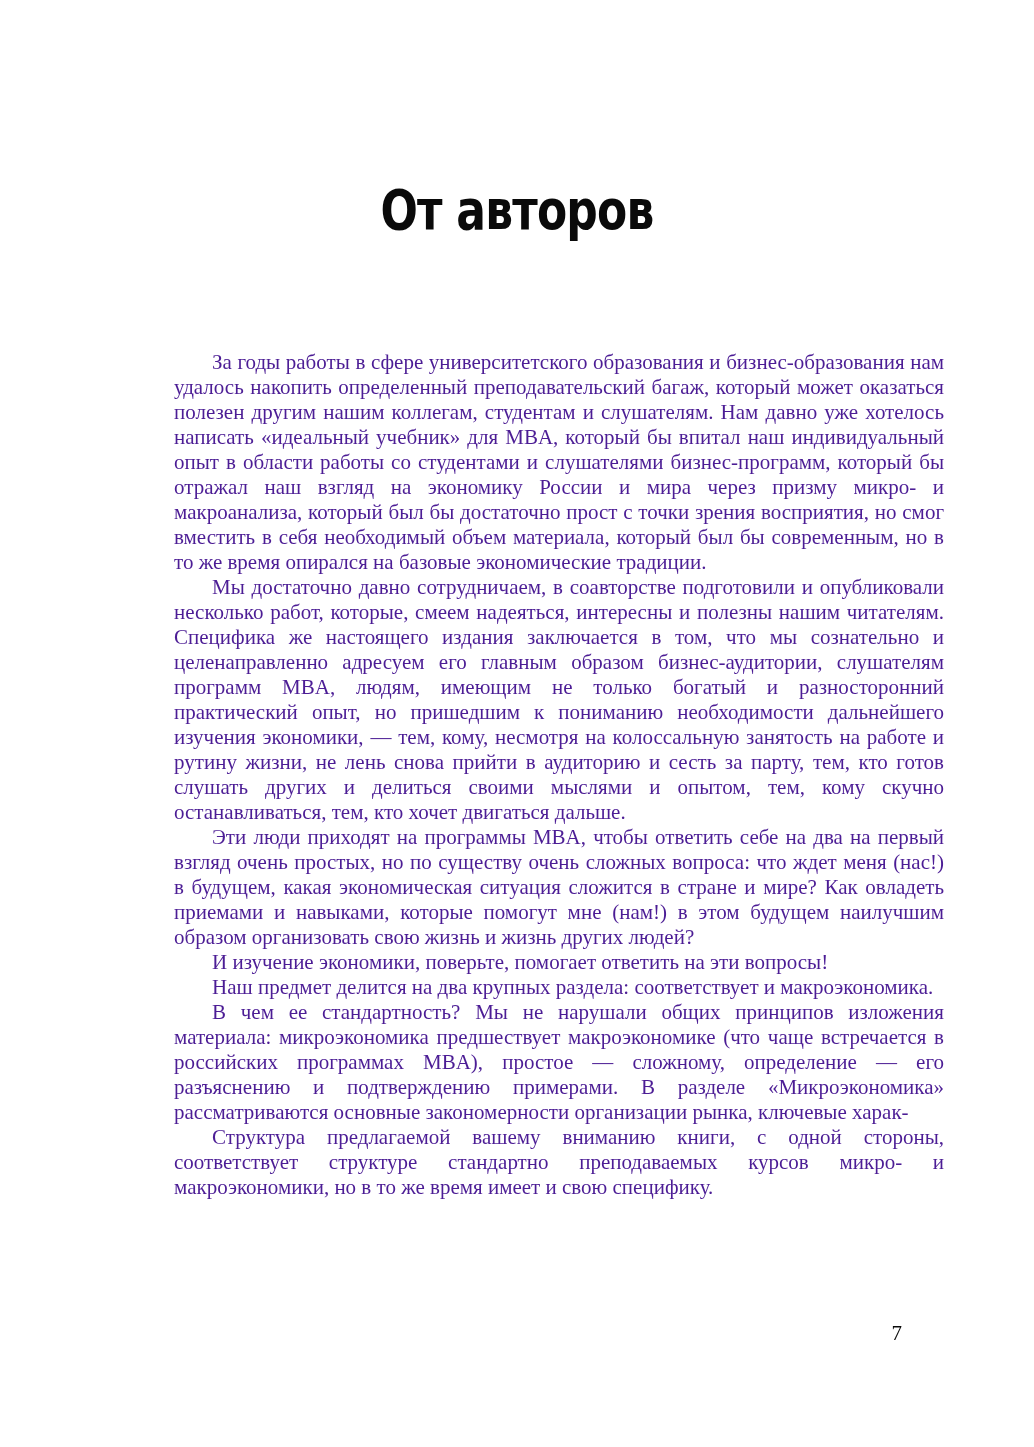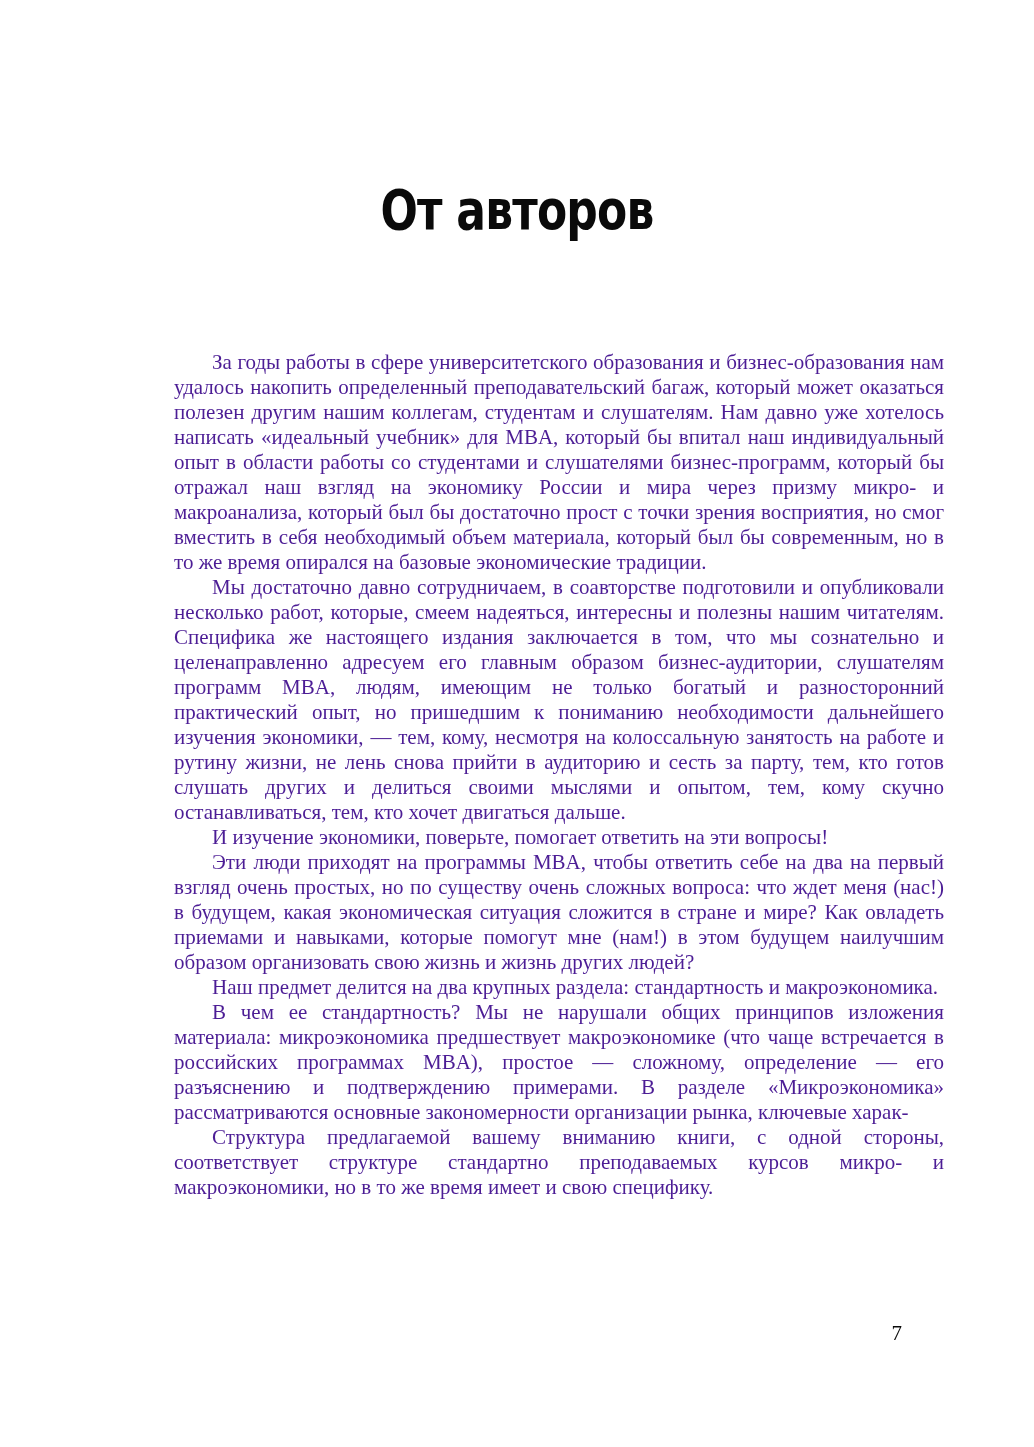--- a/index.html
+++ b/index.html
@@ -64,21 +64,21 @@
 </style>
 </head>
 <body>
 
 <div class="page">
   <h1 class="title">От авторов</h1>
 
   <div class="body-text">
       <p>За годы работы в сфере университетского образования и бизнес-образования нам удалось накопить определенный преподавательский багаж, который может оказаться полезен другим нашим коллегам, студентам и слушателям. Нам давно уже хотелось написать «идеальный учебник» для MBA, который бы впитал наш индивидуальный опыт в области работы со студентами и слушателями бизнес-программ, который бы отражал наш взгляд на экономику России и мира через призму микро- и макроанализа, который был бы достаточно прост с точки зрения восприятия, но смог вместить в себя необходимый объем материала, который был бы современным, но в то же время опирался на базовые экономические традиции.</p>
       <p>Мы достаточно давно сотрудничаем, в соавторстве подготовили и опубликовали несколько работ, которые, смеем надеяться, интересны и полезны нашим читателям. Специфика же настоящего издания заключается в том, что мы сознательно и целенаправленно адресуем его главным образом бизнес-аудитории, слушателям программ MBA, людям, имеющим не только богатый и разносторонний практический опыт, но пришедшим к пониманию необходимости дальнейшего изучения экономики, — тем, кому, несмотря на колоссальную занятость на работе и рутину жизни, не лень снова прийти в аудиторию и сесть за парту, тем, кто готов слушать других и делиться своими мыслями и опытом, тем, кому скучно останавливаться, тем, кто хочет двигаться дальше.</p>
+      <p>Эти люди приходят на программы MBA, чтобы ответить себе на два на первый взгляд очень простых, но по существу очень сложных вопроса: что ждет меня (нас!) в будущем, какая экономическая ситуация сложится в стране и мире? Как овладеть приемами и навыками, которые помогут мне (нам!) в этом будущем наилучшим образом организовать свою жизнь и жизнь других людей?</p>
       <p>И изучение экономики, поверьте, помогает ответить на эти вопросы!</p>
-      <p>Эти люди приходят на программы MBA, чтобы ответить себе на два на первый взгляд очень простых, но по существу очень сложных вопроса: что ждет меня (нас!) в будущем, какая экономическая ситуация сложится в стране и мире? Как овладеть приемами и навыками, которые помогут мне (нам!) в этом будущем наилучшим образом организовать свою жизнь и жизнь других людей?</p>
-      <p>Наш предмет делится на два крупных раздела: стандартность и макроэкономика.</p>
+      <p>Наш предмет делится на два крупных раздела: соответствует и макроэкономика.</p>
       <p>В чем ее стандартность? Мы не нарушали общих принципов изложения материала: микроэкономика предшествует макроэкономике (что чаще встречается в российских программах MBA), простое — сложному, определение — его разъяснению и подтверждению примерами. В разделе «Микроэкономика» рассматриваются основные закономерности организации рынка, ключевые харак-</p>
       <p>Структура предлагаемой вашему вниманию книги, с одной стороны, соответствует структуре стандартно преподаваемых курсов микро- и макроэкономики, но в то же время имеет и свою специфику.</p>
     </div>
 
   <div class="page-number">7</div>
 </div>
 
 </body></html>

